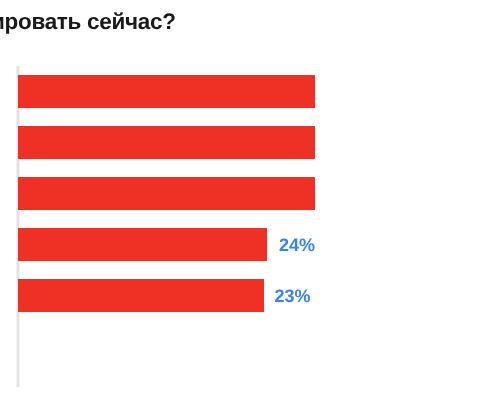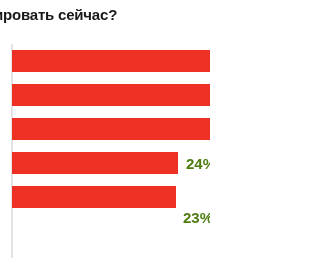--- a/index.html
+++ b/index.html
@@ -73,23 +73,23 @@
     position: absolute;
     left: 12px;
     top: 0;
     height: 100%;
     background: #ee3124;
   }
   .bar-value {
     position: absolute;
     top: 50%;
     transform: translateY(-50%);
-    font-size: 15px;
+    font-size: 12px;
     font-weight: bold;
-    color: #4d7c0f;
+    color: #3b82f6;
     white-space: nowrap;
     text-align: center;
   }
 </style>
 </head>
 <body>
 
 <div id="chart-root">
 
   <div class="chart-title">ировать сейчас?</div>
@@ -118,18 +118,18 @@
 
     <div class="bar-row" style="top:108px;height:22px;">
       <div class="cat-label" style="top:6px;"></div>
       <div class="bar" style="width:166px;"></div>
       <div class="bar-value" style="left:186px;">24%</div>
     </div>
 
     <div class="bar-row" style="top:142px;height:22px;">
       <div class="cat-label" style="top:6px;"></div>
       <div class="bar" style="width:164px;"></div>
-      <div class="bar-value" style="left:183px;margin-top:20px;">23%</div>
+      <div class="bar-value" style="left:183px;">23%</div>
     </div>
 
 
   </div>
 </div>
 
 </body></html>

